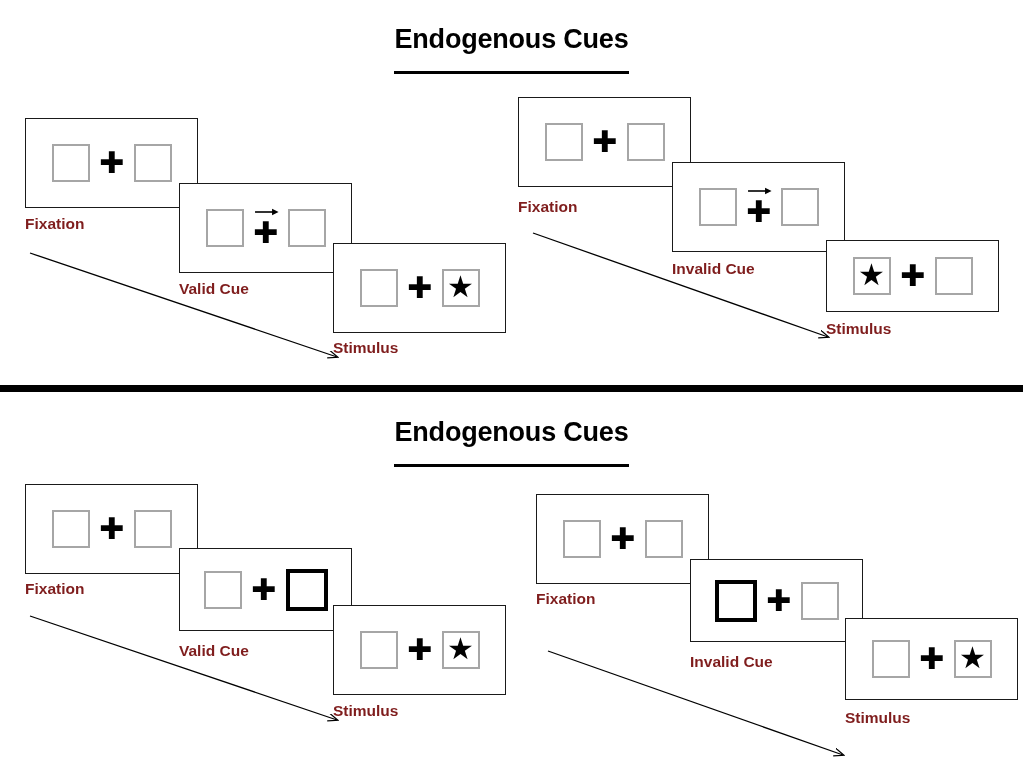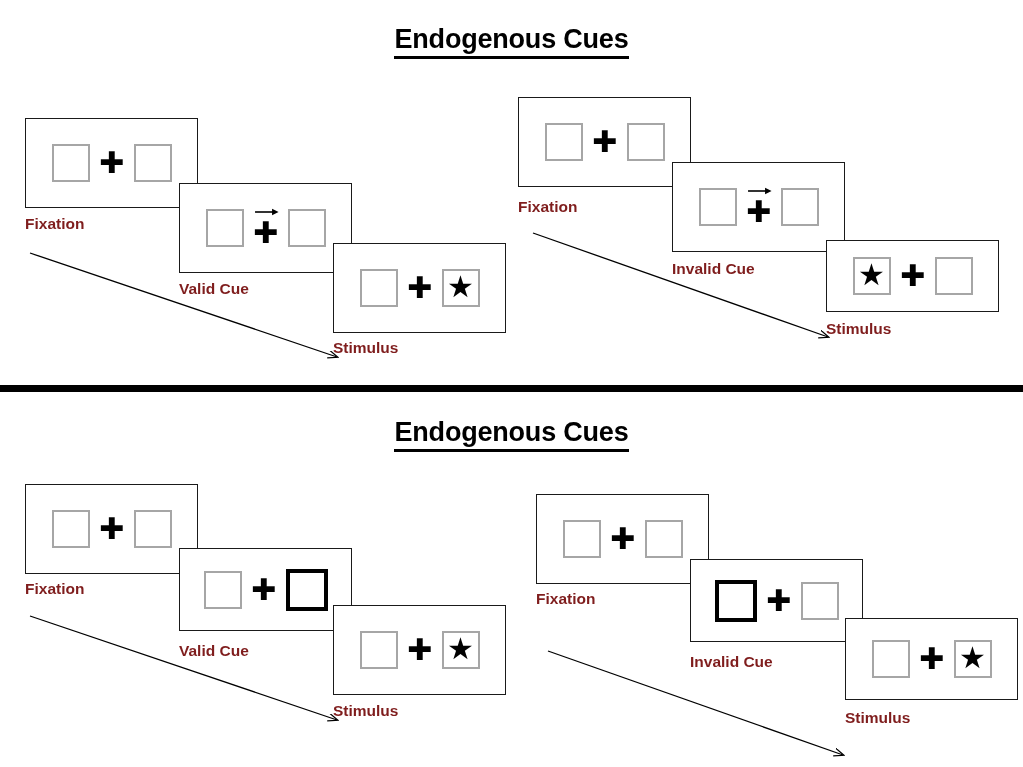--- a/index.html
+++ b/index.html
@@ -20,21 +20,21 @@
     width: 1023px;
     text-align: center;
     font-weight: bold;
     font-size: 27px;
     color: #000000;
     letter-spacing: -0.2px;
   }
   .section-title span {
     display: inline-block;
     border-bottom: 3px solid #000;
-    padding-bottom: 1px;
+    padding-bottom: 16px;
   }
 
   .divider {
     position: absolute;
     left: 0;
     width: 1023px;
     height: 7px;
     background: #000000;
   }
 

